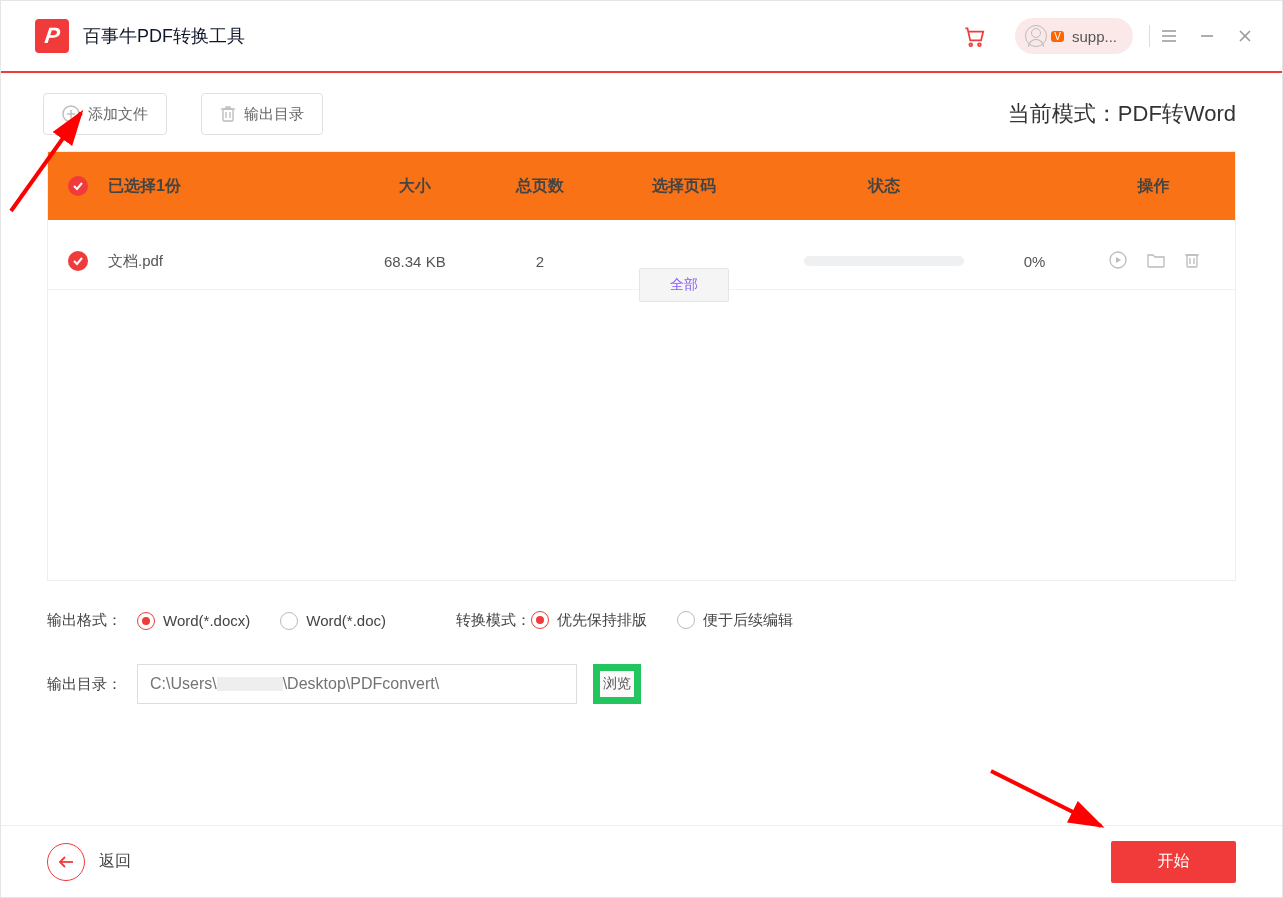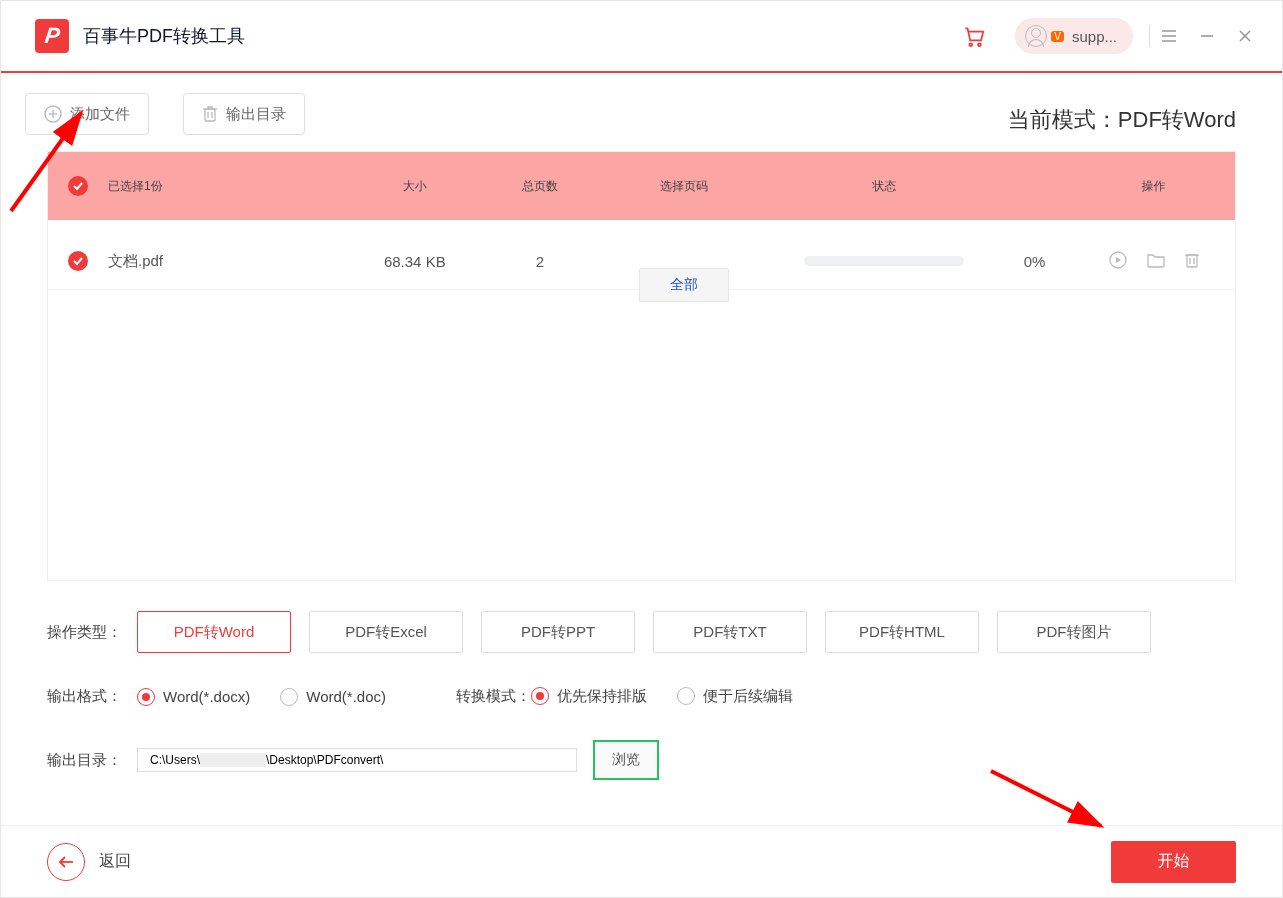--- a/index.html
+++ b/index.html
@@ -16,53 +16,53 @@
   .user-pill { background:#fbe9e9; border-radius: 18px; height: 36px; padding: 0 16px 0 10px; display:flex; align-items:center; margin-right: 16px; color:#555; font-size:15px;}
   .user-pill .avatar { width:22px; height:22px; border-radius:50%; border:1.5px solid #bbb; margin-right:4px; position:relative;}
   .user-pill .avatar::before{content:""; position:absolute; width:8px;height:8px;border:1.5px solid #bbb;border-radius:50%; top:2px; left:5px;}
   .user-pill .avatar::after{content:""; position:absolute; width:14px;height:7px;border:1.5px solid #bbb;border-bottom:none;border-radius:8px 8px 0 0; bottom:-1px; left:2px;}
   .vbadge{ background:#f60; color:#fff; font-size:10px; padding:0 3px; border-radius:3px; margin-right:8px;}
   .win-ctrl-group { display:flex; align-items:center; gap: 20px; margin-left: 10px;}
   .vdiv { width:1px; height:22px; background:#ddd; }
   .win-ctrl { width:18px; height:18px; display:flex; align-items:center; justify-content:center; color:#888; cursor:pointer;}
 
   
-  .toolbar { padding: 20px 46px 0 24px; display:flex; align-items:flex-end; position:relative;}
+  .toolbar { padding: 20px 46px 0 42px; display:flex; align-items:center; position:relative;}
   .tb-btn { height: 42px; padding: 0 18px; border:1px solid #e0e0e0; border-radius:4px; background:#fff; display:flex; align-items:center; gap:8px; color:#666; font-size:15px; cursor:pointer; margin-right:34px;}
   .tb-btn svg { color:#bbb;}
   .mode-text { margin-left:auto; font-size:22px; color:#333;}
 
   
   .table-wrap { margin: 16px 46px 0 46px; border:1px solid #eee; flex: 0 0 430px; display:flex; flex-direction:column;}
   .thead, .trow { display:grid; grid-template-columns: 60px 1.9fr 1.1fr 0.9fr 1.4fr 1.8fr 0.6fr 1.3fr; align-items:center; }
-  .thead { height: 68px; background:#fca5a5; color:#444; font-size:12px;}
+  .thead { height: 68px; background:#f97316; color:#444; font-size:16px;font-weight:bold;}
   .thead > div, .trow > div { display:flex; align-items:center; justify-content:center;}
   .thead .fname, .trow .fname { justify-content:flex-start; padding-left:0;}
   .trow { height:70px; border-bottom:1px solid #f2f2f2; color:#555; font-size:15px;}
   .check { width:20px; height:20px; border-radius:50%; background:#f13a3a; display:flex; align-items:center; justify-content:center;}
   .check svg { color:#fff;}
-  .page-btn { height:34px; padding:0 30px; background:#f5f5f5; border:1px solid #e5e5e5; border-radius:2px; color:#1d4ed8; font-size:14px;margin-top:48px;}
+  .page-btn { height:34px; padding:0 30px; background:#f5f5f5; border:1px solid #e5e5e5; border-radius:2px; color:#8b5cf6; font-size:14px;margin-top:48px;}
   .progress { width:160px; height:10px; background:#eef0f2; border-radius:5px;}
   .ops { gap:18px; color:#bbb;}
   .ops span { cursor:pointer;}
 
   
   .opts { padding: 30px 46px 0 46px; }
   .opt-row { display:flex; align-items:center; margin-bottom: 34px; font-size:15px; color:#444;}
   .opt-label { width: 90px; flex-shrink:0;}
   .type-btn { width: 154px; height:42px; border:1px solid #ddd; display:flex; align-items:center; justify-content:center; font-size:15px; color:#555; margin-right:18px; cursor:pointer; border-radius:2px;}
   .type-btn.active { border-color:#f13a3a; color:#f13a3a;}
   .type-grid { display:flex; }
   .radio { width:18px; height:18px; border:1.5px solid #bbb; border-radius:50%; margin-right:8px; display:flex; align-items:center; justify-content:center;}
   .radio.on { border-color:#f13a3a;}
   .radio.on::after { content:""; width:8px; height:8px; background:#f13a3a; border-radius:50%;}
   .radio-opt { display:flex; align-items:flex-start; margin-right:30px; cursor:pointer;}
   .sub-label { margin-left: 40px; }
-  .path-input { width:440px; height:24px; border:1px solid #ddd; padding:0 12px; font-size:12px; color:#000000; background:#fff; display:flex; align-items:center;}
-  .browse-btn { width:66px; height:40px; border:2px solid #22c55e; margin-left:16px; background:#fafafa; color:#555; font-size:14px;}
+  .path-input { width:440px; height:40px; border:1px solid #ddd; padding:0 12px; font-size:16px; color:#737373; background:#fff; display:flex; align-items:center;}
+  .browse-btn { width:48px; height:40px; border:7px solid #22c55e; margin-left:16px; background:#fafafa; color:#555; font-size:14px;}
 
   
   .footer { border-top:1px solid #eee; height:72px; display:flex; align-items:center; padding:16px 46px; position:absolute; bottom:0; left:0; right:0;}
   .back-circle { width:38px; height:38px; border:1.5px solid #f13a3a; border-radius:50%; display:flex; align-items:center; justify-content:center; color:#f13a3a; margin-right:14px; cursor:pointer;}
   .back-text { font-size:16px; color:#444;}
   .start-btn { margin-left:auto; width:125px; height:42px; background:#f13a3a; color:#fff; border:none; font-size:16px; border-radius:2px; cursor:pointer;}
 
   
   .annot { position:absolute; pointer-events:none; }
   .arrow-svg { overflow:visible;}
@@ -185,31 +185,20 @@
               <line x1="1" y1="4" x2="15" y2="4"></line>
               <line x1="6" y1="7" x2="6" y2="13"></line>
               <line x1="10" y1="7" x2="10" y2="13"></line>
             </svg></span>
       </div>
     </div>
   </div>
 
   <div class="opts">
 
-    <div class="opt-row">
-      <div class="opt-label">操作类型：</div>
-      <div class="type-grid">
-        <div class="type-btn active">PDF转Word</div>
-        <div class="type-btn">PDF转Excel</div>
-        <div class="type-btn">PDF转PPT</div>
-        <div class="type-btn">PDF转TXT</div>
-        <div class="type-btn">PDF转HTML</div>
-        <div class="type-btn">PDF转图片</div>
-      </div>
-    </div>
 
     <div class="opt-row">
       <div class="opt-label">输出格式：</div>
       <div class="radio-opt">
           <span class="radio on"></span>
           <span>Word(*.docx)</span>
         </div>
       <div class="radio-opt">
           <span class="radio"></span>
           <span>Word(*.doc)</span>

